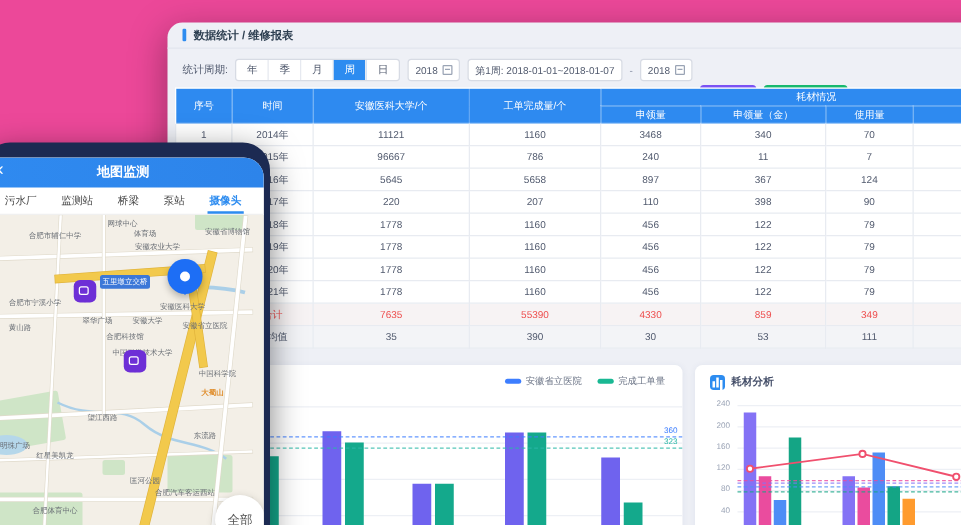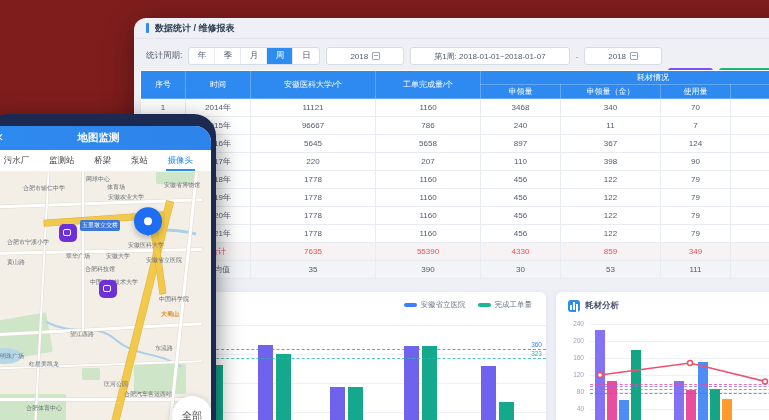--- a/index.html
+++ b/index.html
@@ -1,36 +1,36 @@
 <!DOCTYPE html>
 <html><head>
 <meta charset="utf-8">
 <style>
   * { margin:0; padding:0; box-sizing:border-box; }
   body { font-family:"Liberation Sans","DejaVu Sans",sans-serif; background:#26325a; }
-  #stage { position:relative; width:769px; height:420px; overflow:hidden; background:#7f1d1d; }
+  #stage { position:relative; width:769px; height:420px; overflow:hidden; background:#ec4899; }
 
   
   .panel { position:absolute; left:134px; top:18px; width:700px; height:500px;
            background:#eef0f6; border-radius:12px; box-shadow:0 8px 30px rgba(0,0,0,.35); }
   .crumb-row { position:absolute; left:0; top:0; right:0; height:21px; border-bottom:1px solid #e2e5ee;
                display:flex; align-items:center; padding-left:12px; }
   .crumb-bar { width:3px; height:10px; background:#2d8cf0; border-radius:1px; margin-right:6px; }
   .crumb { font-size:9px; font-weight:bold; color:#2c3e50; }
 
   .filter-row { position:absolute; left:12px; top:27px; right:8px; height:22px;
                 display:flex; align-items:center; gap:6px; }
   .f-label { font-size:8.5px; color:#515a6e; white-space:nowrap;text-align:center; }
   .seg { display:flex; border:1px solid #d7dbe4; border-radius:3px; overflow:hidden; background:#fff; height:18px; }
   .seg span { width:26px; display:flex; align-items:center; justify-content:center;
               font-size:8.5px; color:#515a6e; border-right:1px solid #e6e9f0; cursor:pointer; }
   .seg span:last-child { border-right:none; }
   .seg span.active { background:#2d8cf0; color:#fff; }
   .sel, .inp { height:18px; background:#fff; border:1px solid #d7dbe4; border-radius:3px;
-               display:flex; align-items:center; font-size:8px; color:#515a6e; padding:0 23px; gap:4px; white-space:nowrap;text-align:center; }
+               display:flex; align-items:center; font-size:8px; color:#515a6e; padding:0 5px; gap:4px; white-space:nowrap;text-align:center; }
   .cal { width:8px; height:8px; border:1px solid #9aa4b5; border-radius:1px; position:relative; }
   .cal:before { content:""; position:absolute; left:1px; right:1px; top:2px; height:1px; background:#9aa4b5; }
   .dash-sep { font-size:8px; color:#8a93a6; }
   .btn { height:19px; border:none; border-radius:3px; color:#fff; font-size:8.5px;
          display:flex; align-items:center; gap:4px; padding:0 9px; cursor:pointer; white-space:nowrap;margin-top:43px; }
   .btn-query { background:#7a52f4; }
   .btn-export { background:#17b86e; }
   .mag { width:6px; height:6px; border:1.2px solid #fff; border-radius:50%; position:relative; }
   .mag:after { content:""; position:absolute; width:3px; height:1.2px; background:#fff;
                right:-3px; bottom:-1px; transform:rotate(45deg); }
@@ -71,21 +71,21 @@
            background:#1c2a52; border-radius:22px; box-shadow:0 8px 26px rgba(0,0,0,.5); z-index:5; }
   .screen { position:absolute; left:0; top:12px; right:5px; bottom:0;
             border-top-right-radius:16px; overflow:hidden; display:flex; flex-direction:column; background:#fff; }
   .p-header { height:24px; background:linear-gradient(90deg,#2f8af0,#2d84ea); position:relative;
               display:flex; align-items:center; justify-content:center; flex:none; }
   .p-back { position:absolute; left:12px; top:1px; color:#fff; font-size:15px; cursor:pointer; }
   .p-title { color:#fff; font-size:10.5px;font-weight:bold; }
   .p-tabs { height:22px; background:#fff; display:flex; align-items:center; justify-content:space-around;
             padding:0 8px; flex:none; border-bottom:1px solid #f0f0f0; }
   .p-tab { font-size:8.5px; color:#444; cursor:pointer; position:relative; padding:4px 2px; }
-  .p-tab.active { color:#2d8cf0; }
+  .p-tab.active { color:#2d8cf0;font-weight:bold; }
   .p-tab.active:after { content:""; position:absolute; left:0; right:0; bottom:0; height:2px; background:#2d8cf0; }
   .map { flex:1; position:relative; background:#f3efe7; overflow:hidden; }
   .park { position:absolute; background:#cfe5c7; border-radius:2px; }
   .lake { position:absolute; background:#b5d7ea; border-radius:50%; }
   .road-w { position:absolute; background:#fff; box-shadow:0 0 0 .5px #e0dacb; }
   .road-y { position:absolute; background:#f2c94c; box-shadow:0 0 0 .5px #dfb23a; }
   .mlabel { position:absolute; font-size:6px; color:#6a6f76; white-space:nowrap; transform:translate(-50%,0); }
   .road-sign { position:absolute; background:#3c78d8; color:#fff; font-size:6px; padding:1px 2px;
                border-radius:2px; white-space:nowrap; transform:translate(-50%,0); }
   .cam-pin { position:absolute; width:18px; height:18px; background:#6d2fd6; border-radius:5px;

